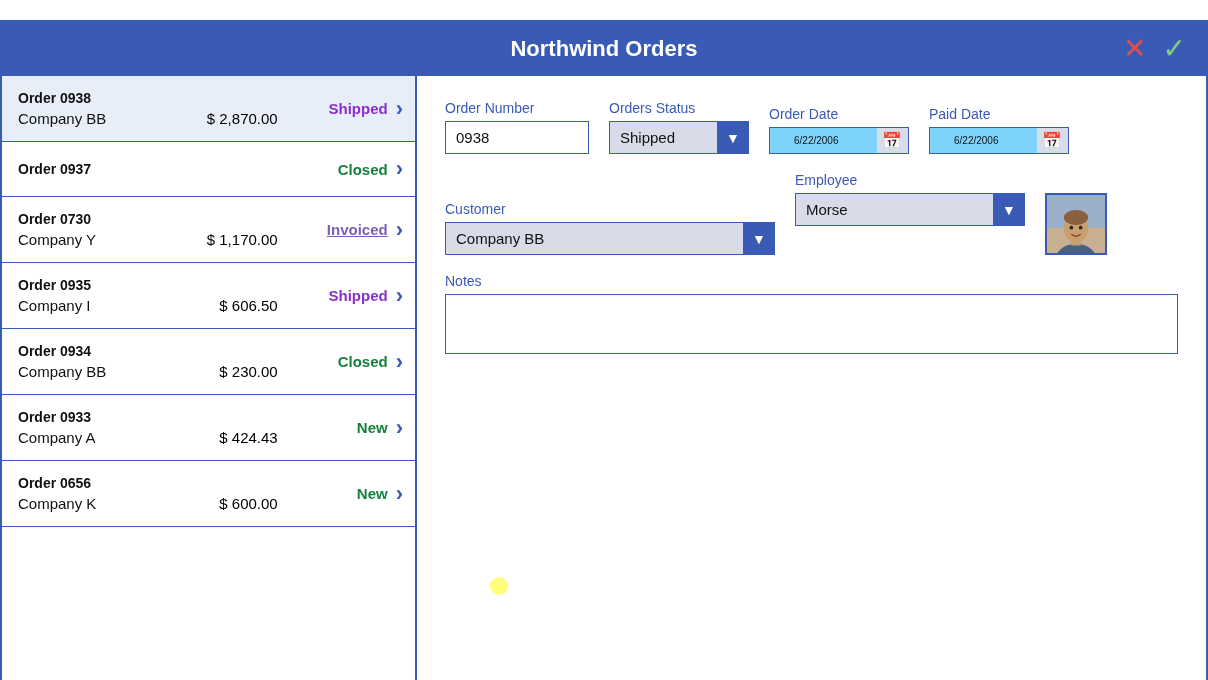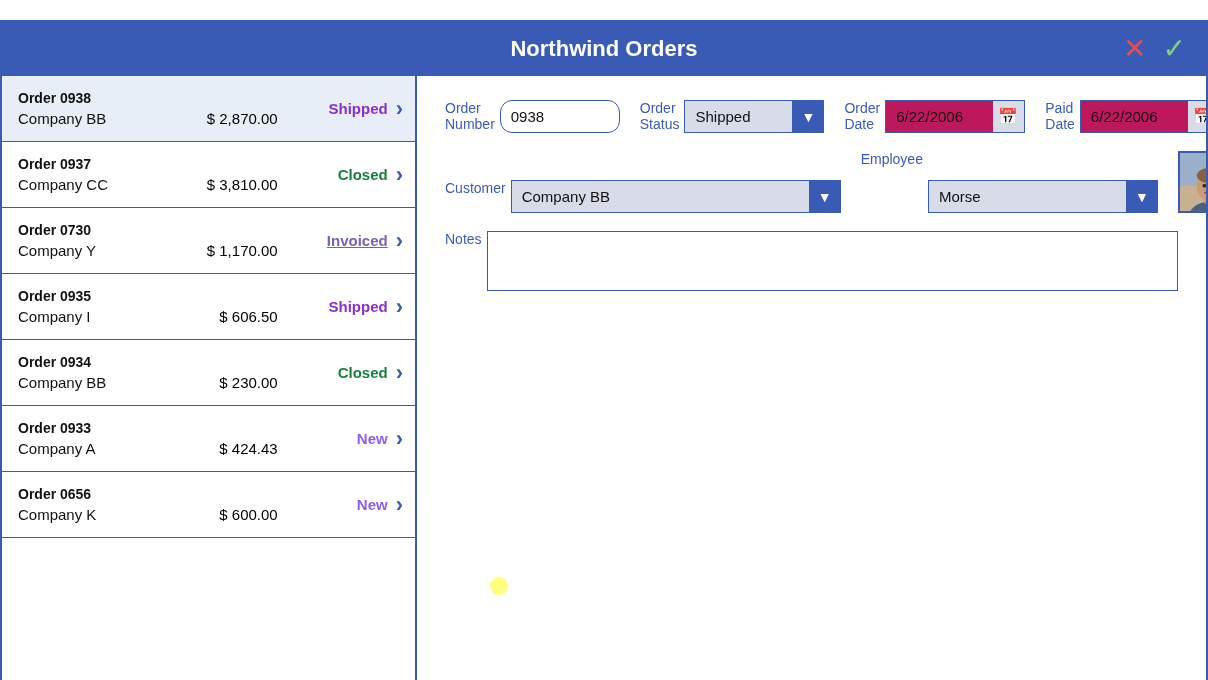--- a/index.html
+++ b/index.html
@@ -108,21 +108,21 @@
     .order-item-status {
       font-size: 15px;
       font-weight: bold;
       text-align: right;
       min-width: 90px;
     }
 
     .status-shipped { color: #8b2fc9; }
     .status-closed { color: #15803d; }
     .status-invoiced { color: #7b5fb5; text-decoration: underline; }
-    .status-new { color: #8b5cf6; }
+    .status-new { color: #15803d; }
 
     .order-chevron {
       font-size: 22px;
       color: #3a5bb5;
       margin-left: 8px;
       font-weight: bold;
     }
 
     .order-item-right {
       display: flex;
@@ -142,21 +142,21 @@
 
     .form-row {
       display: flex;
       gap: 20px;
       margin-bottom: 18px;
       align-items: flex-end;
     }
 
     .form-group {
       display: flex;
-      flex-direction: row;
+      flex-direction: column;
       gap: 5px;
     }
 
     .form-label {
       font-size: 14px;
       color: #3a5bb5;
     }
 
     .form-input {
       border: 1.5px solid #3a5bb5;
@@ -200,24 +200,24 @@
     }
 
     .form-date-wrapper {
       position: relative;
       display: flex;
       align-items: center;
     }
 
     .form-date-input {
       border: 1.5px solid #3a5bb5;
-      padding: 7px 36px 7px 10px;
-      font-size: 15px;
+      padding: 7px 36px 7px 24px;
+      font-size: 10px;
       color: #111;
-      background: #be185d;
+      background: #7dd3fc;
       width: 140px;
       outline: none;
     }
 
     .date-icon {
       position: absolute;
       right: 0;
       top: 0;
       bottom: 0;
       width: 32px;
@@ -293,24 +293,20 @@
         </div>
       </div>
       <div class="order-item-right">
         <span class="order-item-status status-shipped">Shipped</span>
       </div>
       <span class="order-chevron">›</span>
     </div>
         <div class="order-item">
       <div class="order-item-info">
         <div class="order-item-title">Order 0937</div>
-        <div class="order-item-sub">
-          <span class="order-item-company">Company CC</span>
-          <span class="order-item-amount">$ 3,810.00</span>
-        </div>
       </div>
       <div class="order-item-right">
         <span class="order-item-status status-closed">Closed</span>
       </div>
       <span class="order-chevron">›</span>
     </div>
         <div class="order-item">
       <div class="order-item-info">
         <div class="order-item-title">Order 0730</div>
         <div class="order-item-sub">
@@ -375,24 +371,24 @@
       </div>
       <span class="order-chevron">›</span>
     </div>
       </div>
 
     <div class="detail-panel">
 
       <div class="form-row">
         <div class="form-group">
           <label class="form-label">Order Number</label>
-          <input class="form-input" type="text" style="width: 120px; border-radius: 12px;" value="0938">
-        </div>
-        <div class="form-group">
-          <label class="form-label">Order Status</label>
+          <input class="form-input" type="text" style="width: 144px;" value="0938">
+        </div>
+        <div class="form-group">
+          <label class="form-label">Orders Status</label>
           <div class="form-select-wrapper">
             <select class="form-select" style="width:140px;">
               <option>Shipped</option>
               <option>New</option>
               <option>Invoiced</option>
               <option>Closed</option>
             </select>
             <div class="select-arrow">▼</div>
           </div>
         </div>
@@ -422,21 +418,21 @@
               <option>Company CC</option>
               <option>Company I</option>
               <option>Company K</option>
               <option>Company Y</option>
             </select>
             <div class="select-arrow">▼</div>
           </div>
         </div>
         <div class="form-group">
           <label class="form-label">Employee</label>
-          <div style="display:flex; align-items:flex-end;gap:12px;">
+          <div style="display:flex; align-items:flex-start;gap:12px;">
             <div class="form-select-wrapper">
               <select class="form-select" style="width:230px;">
                 <option>Morse</option>
               </select>
               <div class="select-arrow">▼</div>
             </div>
             <div class="employee-photo">
 
               <svg width="62" height="62" viewBox="0 0 62 62">
                 <rect width="62" height="62" fill="#c8b090"></rect>

